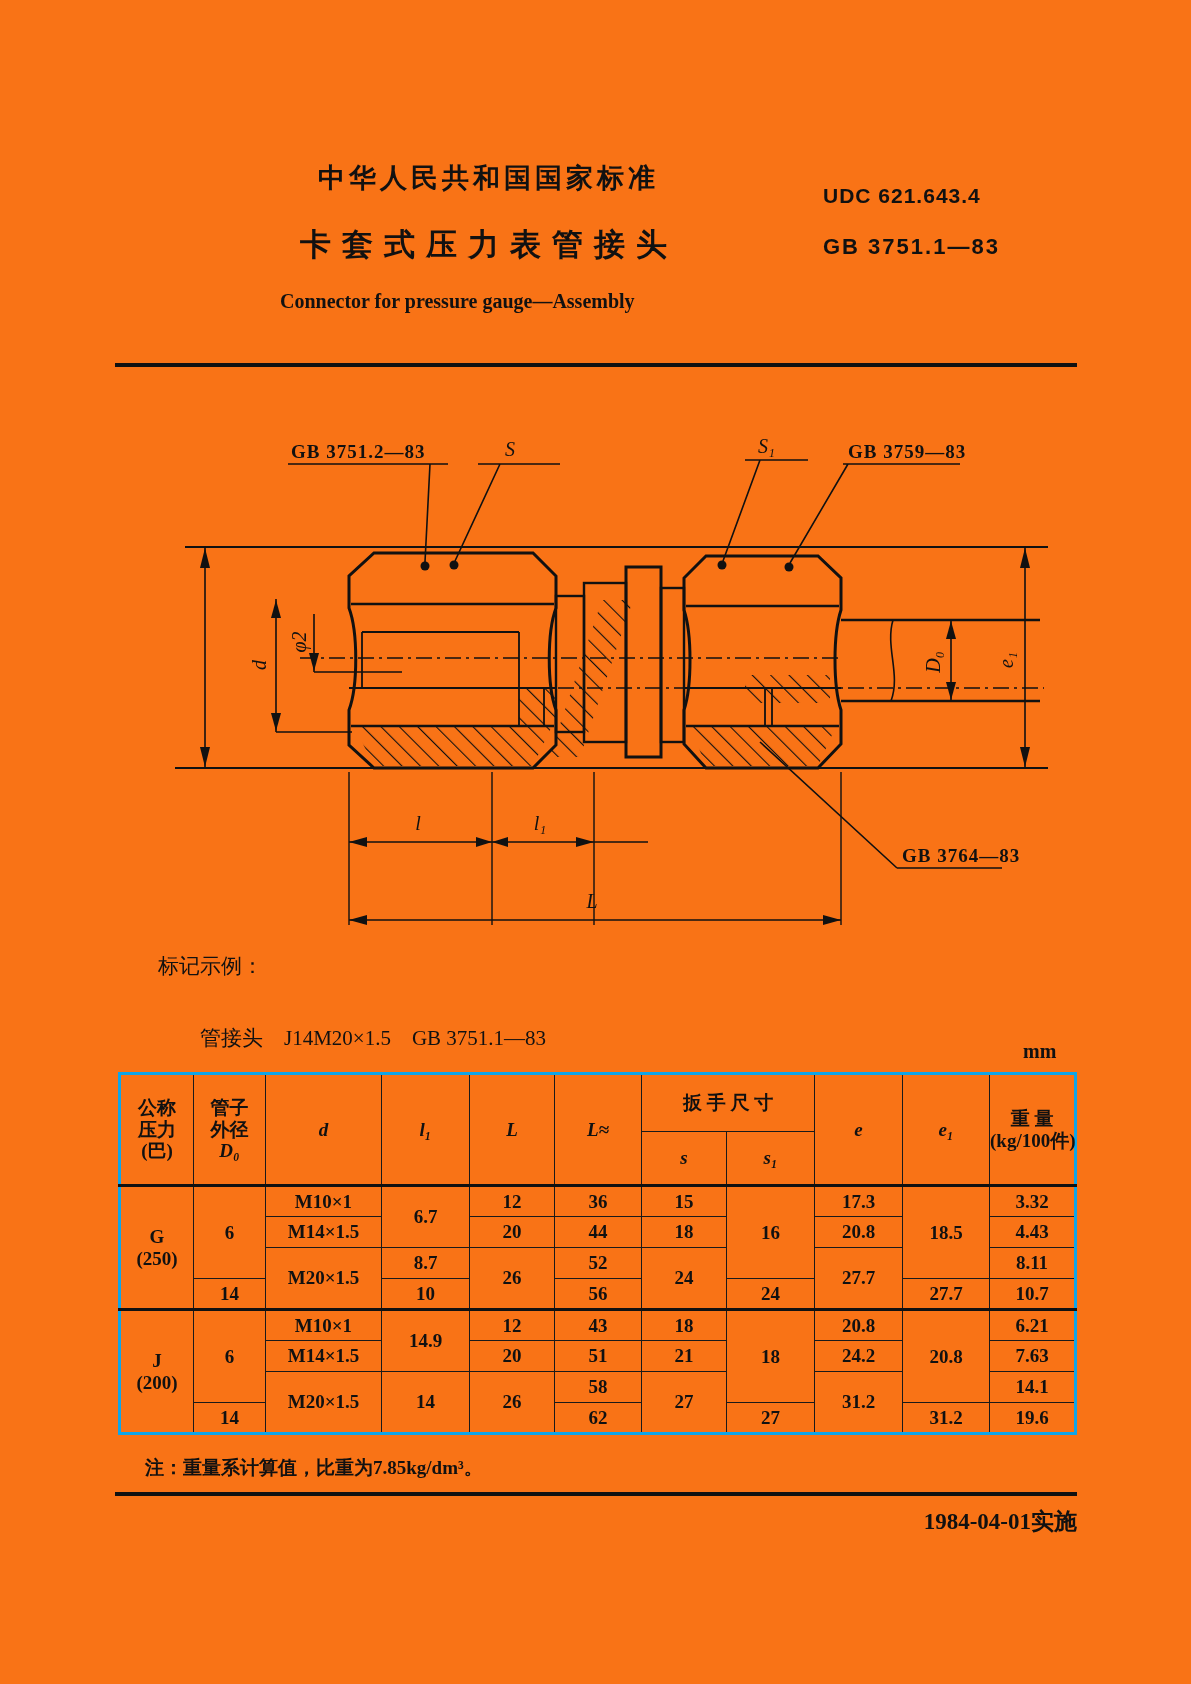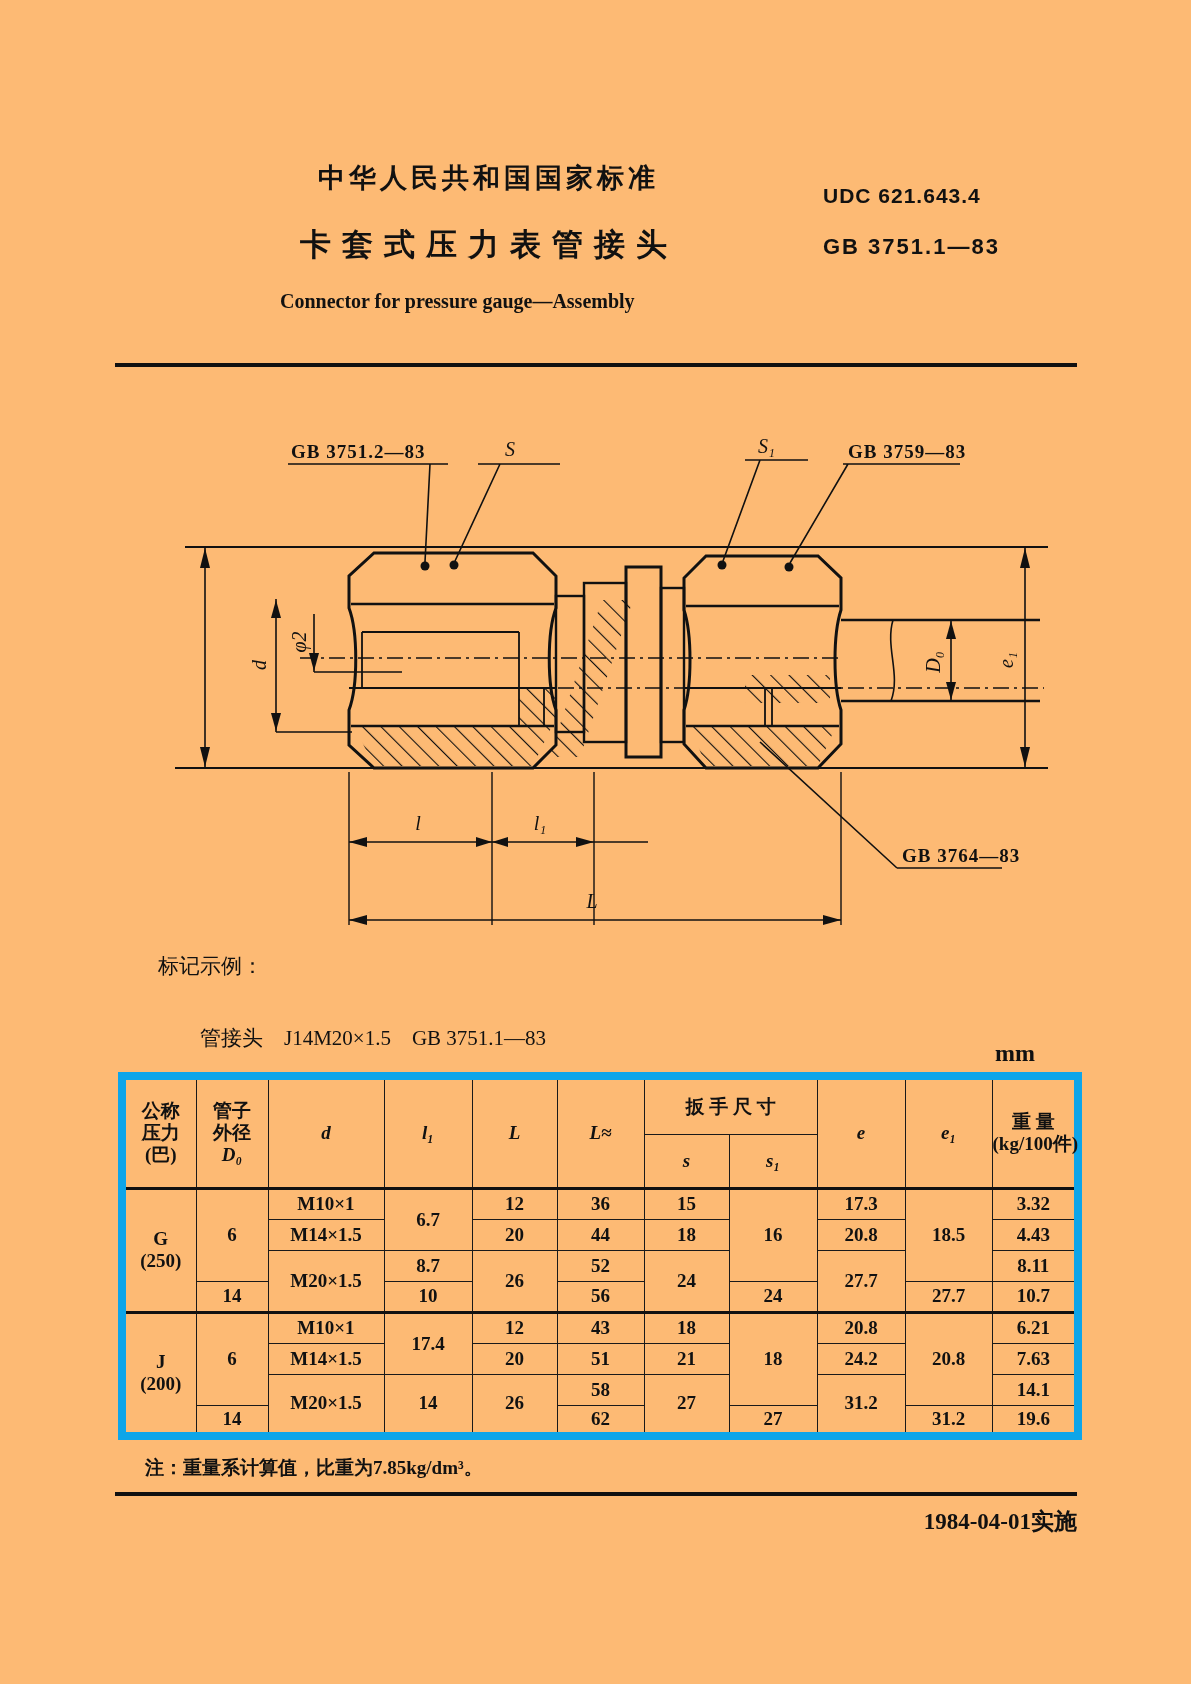--- a/index.html
+++ b/index.html
@@ -1,30 +1,30 @@
 <!DOCTYPE html>
 <html><head>
 <meta charset="utf-8">
 <style>
   html,body{margin:0;padding:0;background:#e8e8e8;}
-  .page{position:relative;width:1191px;height:1684px;background:#fdba74;color:#111;
+  .page{position:relative;width:1191px;height:1684px;background:#f97316;color:#111;
         font-family:"Liberation Serif","DejaVu Serif",serif;overflow:hidden;margin:0 auto;}
   .abs{position:absolute;white-space:nowrap;}
   .cn-title{font-size:27px;font-weight:bold;letter-spacing:4px;}
   .udc{font-size:21px;font-weight:bold;letter-spacing:1px;font-family:"Liberation Sans",sans-serif;}
   .main-title{font-size:31px;font-weight:bold;letter-spacing:11px;text-align:right;}
   .gb-num{font-size:22px;font-weight:bold;letter-spacing:2px;font-family:"Liberation Sans",sans-serif;}
   .en-title{font-size:20px;font-weight:bold;}
   .rule{position:absolute;background:#111;height:4px;}
   .body-text{font-size:21px;}
-  .mm{font-size:24px;font-weight:600;}
+  .mm{font-size:20px;font-weight:600;margin-left:28px;}
   .note{font-size:19px;font-weight:600;}
   .footer-text{font-size:23px;font-weight:bold;}
 
-  table.spec{border-collapse:collapse;table-layout:fixed;border:8px solid #0ea5e9;}
+  table.spec{border-collapse:collapse;table-layout:fixed;border:3px solid #0ea5e9;}
   table.spec td{border:1.6px solid #1a1a1a;text-align:center;vertical-align:middle;
       font-size:19px;font-weight:600;padding:0;line-height:1.15;}
   table.spec td.hb{border-bottom:3px solid #111;}
   table.spec td.gb{border-bottom:3px solid #111;}
   table.spec td.hdr{font-size:19px;}
   .it{font-style:italic;font-weight:600;}
   tr.h1{height:58px;} tr.h2{height:54px;} tr.d{height:31px;}
 
   svg text{font-family:"Liberation Serif","DejaVu Serif",serif;fill:#111;}
   .dimlab{font-size:20px;font-style:italic;}
@@ -226,21 +226,21 @@
       <td class="gb">27.7</td>
       <td class="gb">10.7</td>
     </tr>
 
     <tr class="d">
       <td rowspan="4">
         <span>J</span><br><span>(200)</span>
       </td>
       <td rowspan="3">6</td>
       <td>M10×1</td>
-      <td rowspan="2">17.4</td>
+      <td rowspan="2">14.9</td>
       <td>12</td>
       <td>43</td>
       <td>18</td>
       <td rowspan="3">18</td>
       <td>20.8</td>
       <td rowspan="3">20.8</td>
       <td>6.21</td>
     </tr>
     <tr class="d">
       <td>M14×1.5</td>

